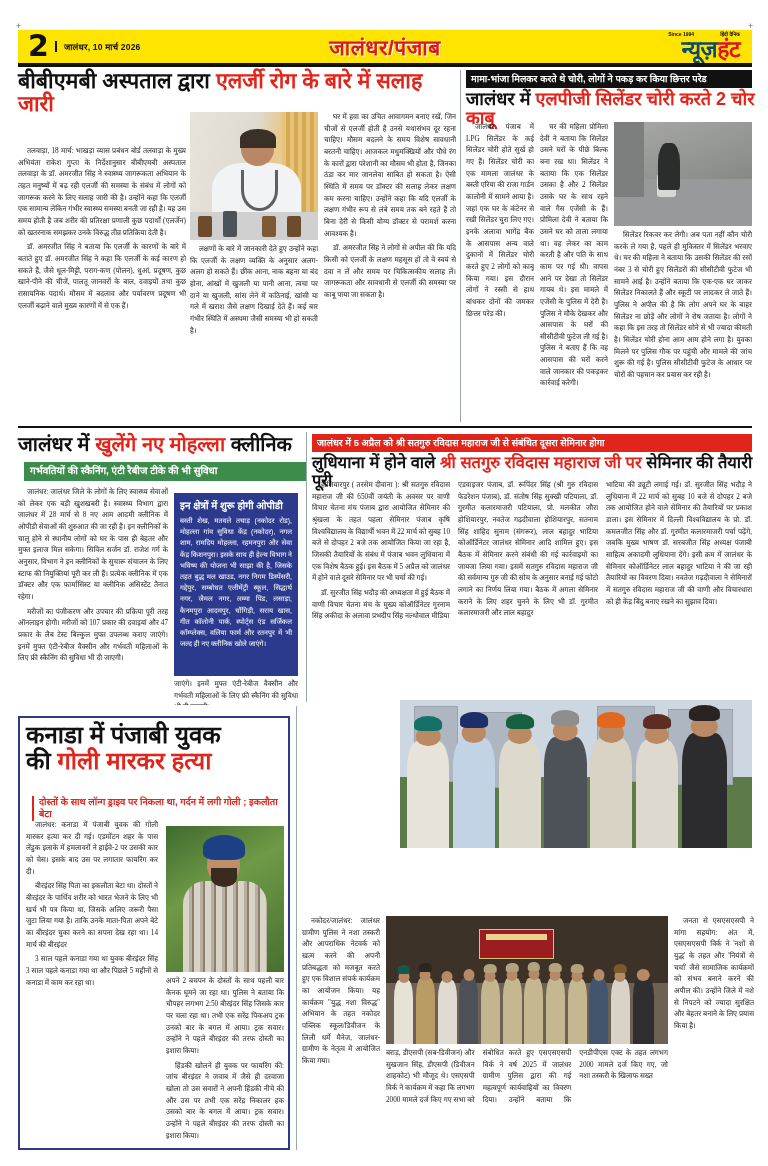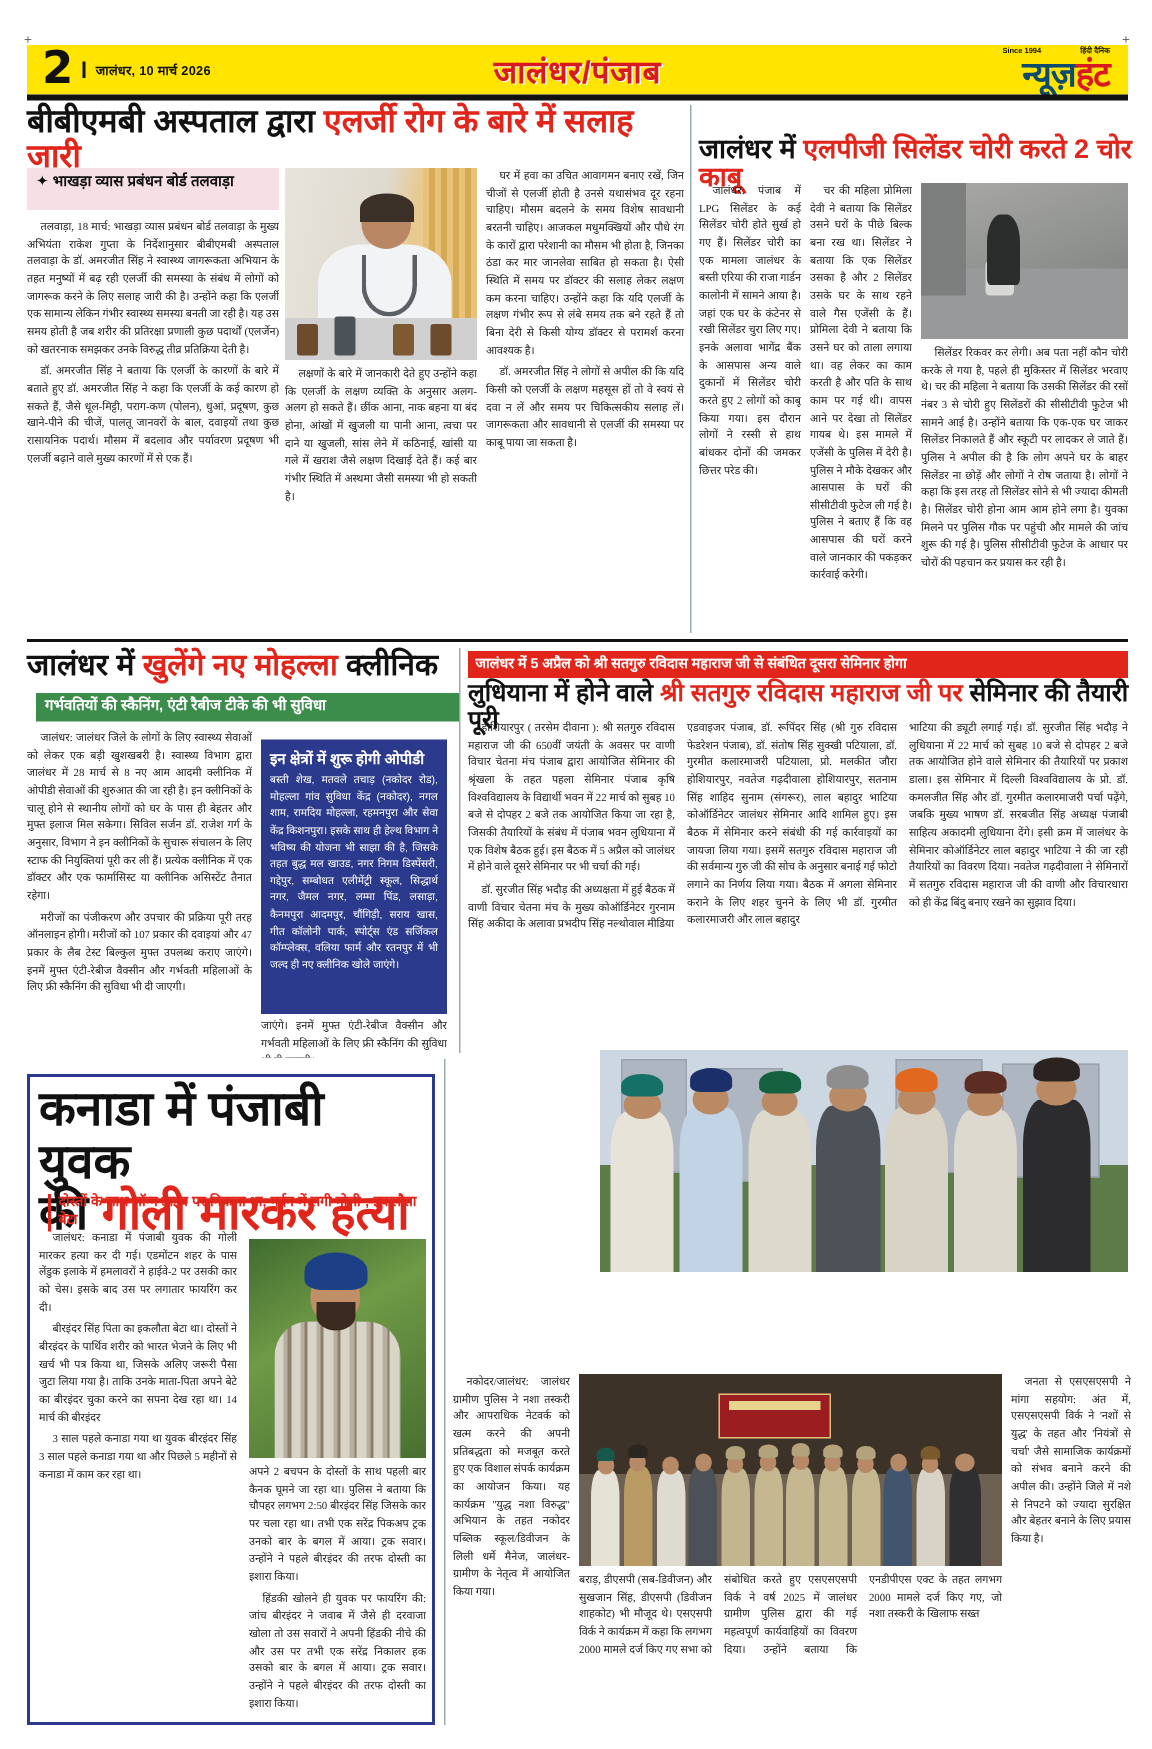--- a/index.html
+++ b/index.html
@@ -151,23 +151,20 @@
     </div>
   </div>
   <div class="mh-underline"></div>
 
   <div class="col" style="left:18px;top:70px;width:438px;">
     <div class="hl" style="font-size:21.5px;">
       <span>बीबीएमबी अस्पताल द्वारा </span><span class="red">एलर्जी रोग के बारे में सलाह जारी</span>
     </div>
   </div>
 
-  <div class="pinkbar" style="position:absolute;left:18px;top:112px;width:168px;height:28px;">
-    <span style="color:#111;">✦</span> <span>भाखड़ा व्यास प्रबंधन बोर्ड तलवाड़ा</span>
-  </div>
 
   <div class="photo" style="left:190px;top:112px;width:128px;height:128px;">
     <div class="doc-wall"></div>
       <div class="doc-curtain"></div>
     <div class="doc-coat"></div>
       <div class="doc-head"></div>
       <div class="doc-hair"></div>
     <div class="doc-steth"></div>
     <div class="doc-desk"></div>
     <div class="doc-bottle" style="left:6%;"></div>
@@ -183,20 +180,23 @@
   <div class="col bodytext" style="left:190px;top:244px;width:128px;height:178px;">
     <p>लक्षणों के बारे में जानकारी देते हुए उन्होंने कहा कि एलर्जी के लक्षण व्यक्ति के अनुसार अलग-अलग हो सकते हैं। छींक आना, नाक बहना या बंद होना, आंखों में खुजली या पानी आना, त्वचा पर दाने या खुजली, सांस लेने में कठिनाई, खांसी या गले में खराश जैसे लक्षण दिखाई देते हैं। कई बार गंभीर स्थिति में अस्थमा जैसी समस्या भी हो सकती है।</p>
   </div>
   <div class="col bodytext" style="left:324px;top:112px;width:132px;height:310px;">
     <p>घर में हवा का उचित आवागमन बनाए रखें, जिन चीजों से एलर्जी होती है उनसे यथासंभव दूर रहना चाहिए। मौसम बदलने के समय विशेष सावधानी बरतनी चाहिए। आजकल मधुमक्खियों और पौधे रंग के कारों द्वारा परेशानी का मौसम भी होता है, जिनका ठंडा कर मार जानलेवा साबित हो सकता है। ऐसी स्थिति में समय पर डॉक्टर की सलाह लेकर लक्षण कम करना चाहिए। उन्होंने कहा कि यदि एलर्जी के लक्षण गंभीर रूप से लंबे समय तक बने रहते हैं तो बिना देरी से किसी योग्य डॉक्टर से परामर्श करना आवश्यक है।</p>
     <p>डॉ. अमरजीत सिंह ने लोगों से अपील की कि यदि किसी को एलर्जी के लक्षण महसूस हों तो वे स्वयं से दवा न लें और समय पर चिकित्सकीय सलाह लें। जागरूकता और सावधानी से एलर्जी की समस्या पर काबू पाया जा सकता है।</p>
   </div>
 
   <div class="vrule" style="left:460px;top:70px;height:352px;"></div>
 
+  <div class="kicker-black" style="position:absolute;left:466px;top:70px;width:286px;">
+    <span>मामा-भांजा मिलकर करते थे चोरी, लोगों ने पकड़ कर किया छित्तर परेड</span>
+  </div>
   <div class="col" style="left:466px;top:90px;width:290px;">
     <div class="hl" style="font-size:18px;">
       <span>जालंधर में </span><span class="red">एलपीजी सिलेंडर चोरी करते 2 चोर काबू</span>
     </div>
   </div>
 
   <div class="photo" style="left:614px;top:122px;width:138px;height:104px;">
     <div class="cctv"></div>
       <div class="cctv-floor"></div>
       <div class="cctv-wall"></div>
@@ -256,21 +256,21 @@
   <div class="col bodytext" style="left:458px;top:480px;width:140px;height:222px;">
     <p style="text-indent:0">एडवाइजर पंजाब, डॉ. रूपिंदर सिंह (श्री गुरु रविदास फेडरेशन पंजाब), डॉ. संतोष सिंह सुक्खी पटियाला, डॉ. गुरमीत कलारमाजरी पटियाला, प्रो. मलकीत जौरा होशियारपुर, नवतेज गढ़दीवाला होशियारपुर, सतनाम सिंह शाहिद सुनाम (संगरूर), लाल बहादुर भाटिया कोऑर्डिनेटर जालंधर सेमिनार आदि शामिल हुए। इस बैठक में सेमिनार करने संबंधी की गई कार्रवाइयों का जायजा लिया गया। इसमें सतगुरु रविदास महाराज जी की सर्वमान्य गुरु जी की सोच के अनुसार बनाई गई फोटो लगाने का निर्णय लिया गया। बैठक में अगला सेमिनार कराने के लिए शहर चुनने के लिए भी डॉ. गुरमीत कलारमाजरी और लाल बहादुर</p>
   </div>
   <div class="col bodytext" style="left:606px;top:480px;width:146px;height:222px;">
     <p style="text-indent:0">भाटिया की ड्यूटी लगाई गई। डॉ. सुरजीत सिंह भदौड़ ने लुधियाना में 22 मार्च को सुबह 10 बजे से दोपहर 2 बजे तक आयोजित होने वाले सेमिनार की तैयारियों पर प्रकाश डाला। इस सेमिनार में दिल्ली विश्वविद्यालय के प्रो. डॉ. कमलजीत सिंह और डॉ. गुरमीत कलारमाजरी पर्चा पढ़ेंगे, जबकि मुख्य भाषण डॉ. सरबजीत सिंह अध्यक्ष पंजाबी साहित्य अकादमी लुधियाना देंगे। इसी क्रम में जालंधर के सेमिनार कोऑर्डिनेटर लाल बहादुर भाटिया ने की जा रही तैयारियों का विवरण दिया। नवतेज गढ़दीवाला ने सेमिनारों में सतगुरु रविदास महाराज जी की वाणी और विचारधारा को ही केंद्र बिंदु बनाए रखने का सुझाव दिया।</p>
   </div>
 
   <div class="boxframe" style="left:18px;top:716px;width:272px;height:434px;"></div>
 
   <div class="col" style="left:26px;top:722px;width:258px;">
-    <div class="hl" style="font-size:32px;">
+    <div class="hl" style="font-size:24px;">
       <span>कनाडा में पंजाबी युवक</span><br>
       <span>की </span><span class="red">गोली मारकर हत्या</span>
     </div>
   </div>
   <div class="subdeck-red" style="position:absolute;left:32px;top:796px;width:252px;border-left:2px solid #e1251b;padding-left:5px;">
     <span>दोस्तों के साथ लॉन्ग ड्राइव पर निकला था, गर्दन में लगी गोली ; इकलौता बेटा</span>
   </div>
 
   <div class="photo" style="left:166px;top:826px;width:118px;height:146px;">
     <div class="por-bg"></div>

